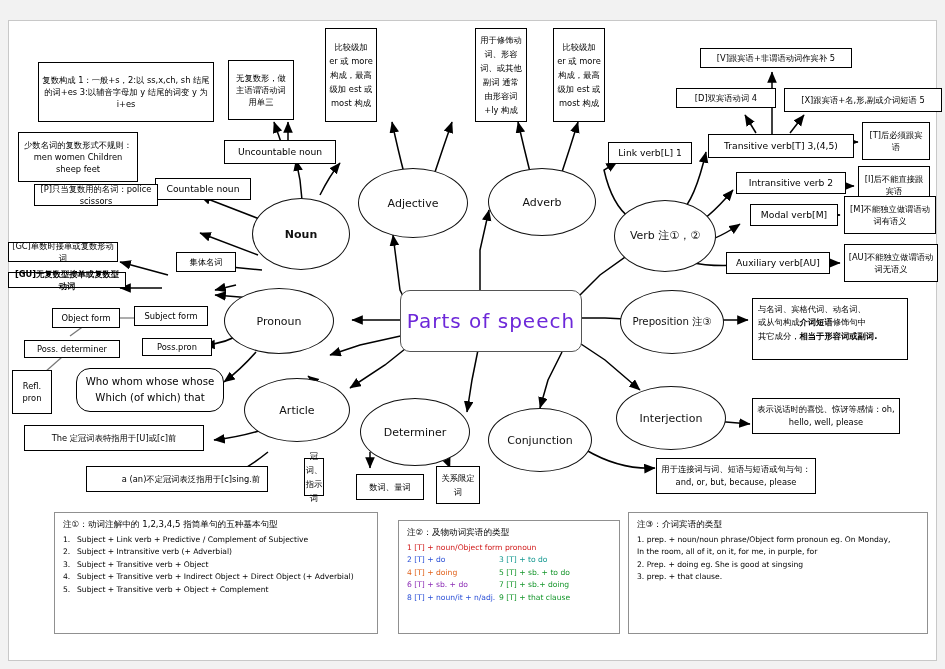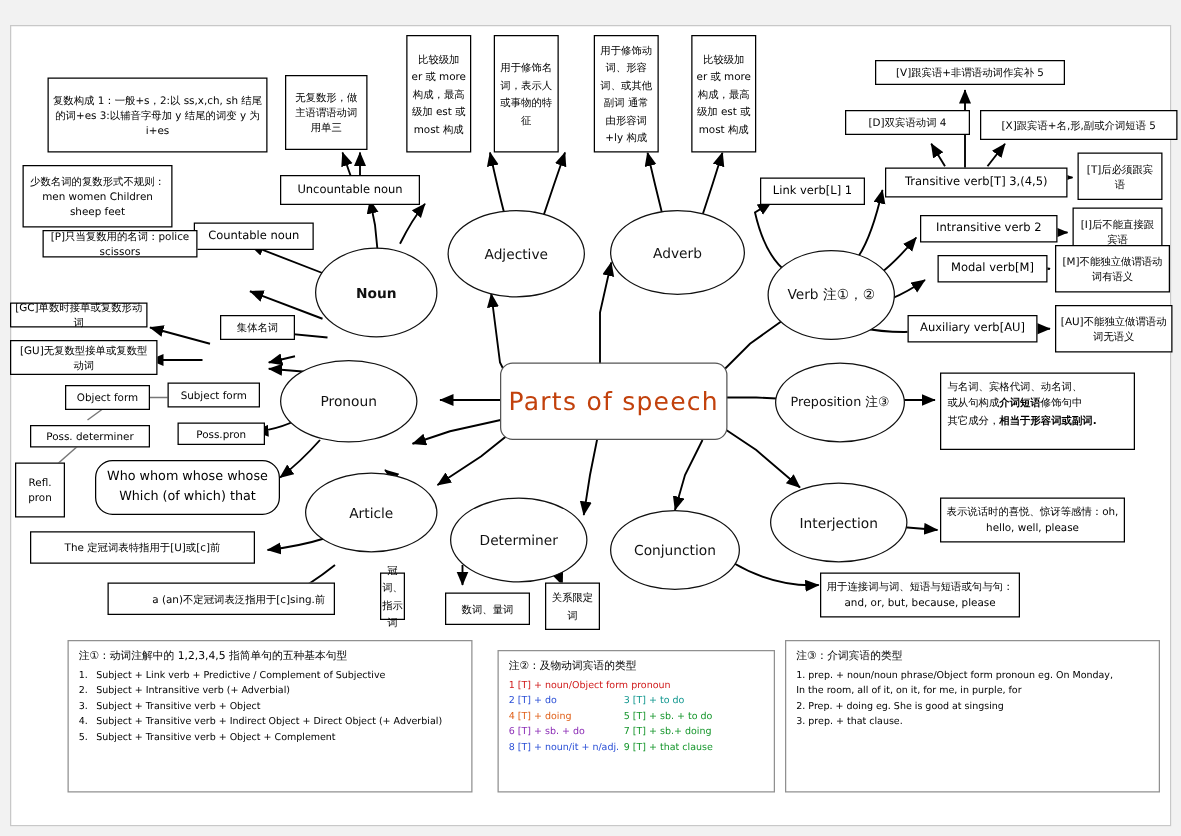--- a/index.html
+++ b/index.html
@@ -35,21 +35,21 @@
 
   
   .ell{
     border:1.5px solid #111;border-radius:50%;background:#fff;
     display:flex;align-items:center;justify-content:center;
     text-align:center;color:#111;
   }
   .center{
     border:1.5px solid #555;border-radius:10px;background:#fff;
     display:flex;align-items:center;justify-content:center;
-    color:#c2410c;letter-spacing:1px;
+    color:#6d28d9;letter-spacing:1px;
   }
   .f8{font-size:8.3px;}
   .f9{font-size:9.2px;}
   .f10{font-size:10.2px;}
   .f11{font-size:11px;}
   .f20{font-size:20px;}
 
   .legend{
     position:absolute;border:1px solid #909090;background:#fff;
     box-sizing:border-box;padding:6px 8px;color:#000;
@@ -161,25 +161,24 @@
   <div class="node ell f10" style="left:620px;top:290px;width:104px;height:64px;">Preposition 注③</div>
   <div class="node ell f11" style="left:616px;top:386px;width:110px;height:64px;">Interjection</div>
 
   <div class="node bx f8" style="left:38px;top:62px;width:176px;height:60px;">复数构成 1：一般+s，2:以 ss,x,ch, sh 结尾的词+es 3:以辅音字母加 y 结尾的词变 y 为 i+es</div>
   <div class="node bx f8" style="left:18px;top:132px;width:120px;height:50px;">少数名词的复数形式不规则：men   women   Children   sheep   feet</div>
   <div class="node bx f8" style="left:228px;top:60px;width:66px;height:60px;">无复数形，做主语谓语动词用单三</div>
   <div class="node bx f9" style="left:224px;top:140px;width:112px;height:24px;">Uncountable noun</div>
   <div class="node bx f9" style="left:155px;top:178px;width:96px;height:22px;">Countable noun</div>
   <div class="node bx f8" style="left:34px;top:184px;width:124px;height:22px;">[P]只当复数用的名词：police    scissors</div>
   <div class="node bx f8" style="left:8px;top:242px;width:110px;height:20px;">[GC]单数时接单或复数形动词</div>
-  <div class="node bx f8" style="left:8px;top:272px;width:118px;height:28px;">[GU]无复数型接单或复数型动词</div>
+  <div class="node bx f8" style="left:8px;top:272px;width:118px;height:16px;font-weight:bold;">[GU]无复数型接单或复数型动词</div>
   <div class="node bx f8" style="left:176px;top:252px;width:60px;height:20px;">集体名词</div>
 
   <div class="node bx f8" style="left:325px;top:28px;width:52px;height:94px;line-height:1.7;">比较级加 er 或 more 构成，最高级加 est 或 most 构成</div>
-  <div class="node bx f8" style="left:395px;top:28px;width:52px;height:94px;line-height:1.7;">用于修饰名词，表示人或事物的特征</div>
   <div class="node bx f8" style="left:475px;top:28px;width:52px;height:94px;line-height:1.7;">用于修饰动词、形容词、或其他副词 通常由形容词+ly 构成</div>
   <div class="node bx f8" style="left:553px;top:28px;width:52px;height:94px;line-height:1.7;">比较级加 er 或 more 构成，最高级加 est 或 most 构成</div>
 
   <div class="node bx f9" style="left:608px;top:142px;width:84px;height:22px;">Link verb[L]  1</div>
   <div class="node bx thick f9" style="left:708px;top:134px;width:146px;height:24px;">Transitive verb[T]   3,(4,5)</div>
   <div class="node bx thick f9" style="left:736px;top:172px;width:110px;height:22px;">Intransitive verb  2</div>
   <div class="node bx f9" style="left:750px;top:204px;width:88px;height:22px;">Modal verb[M]</div>
   <div class="node bx f9" style="left:726px;top:252px;width:104px;height:22px;">Auxiliary verb[AU]</div>
 
   <div class="node bx f8" style="left:700px;top:48px;width:152px;height:20px;">[V]跟宾语+非谓语动词作宾补 5</div>

